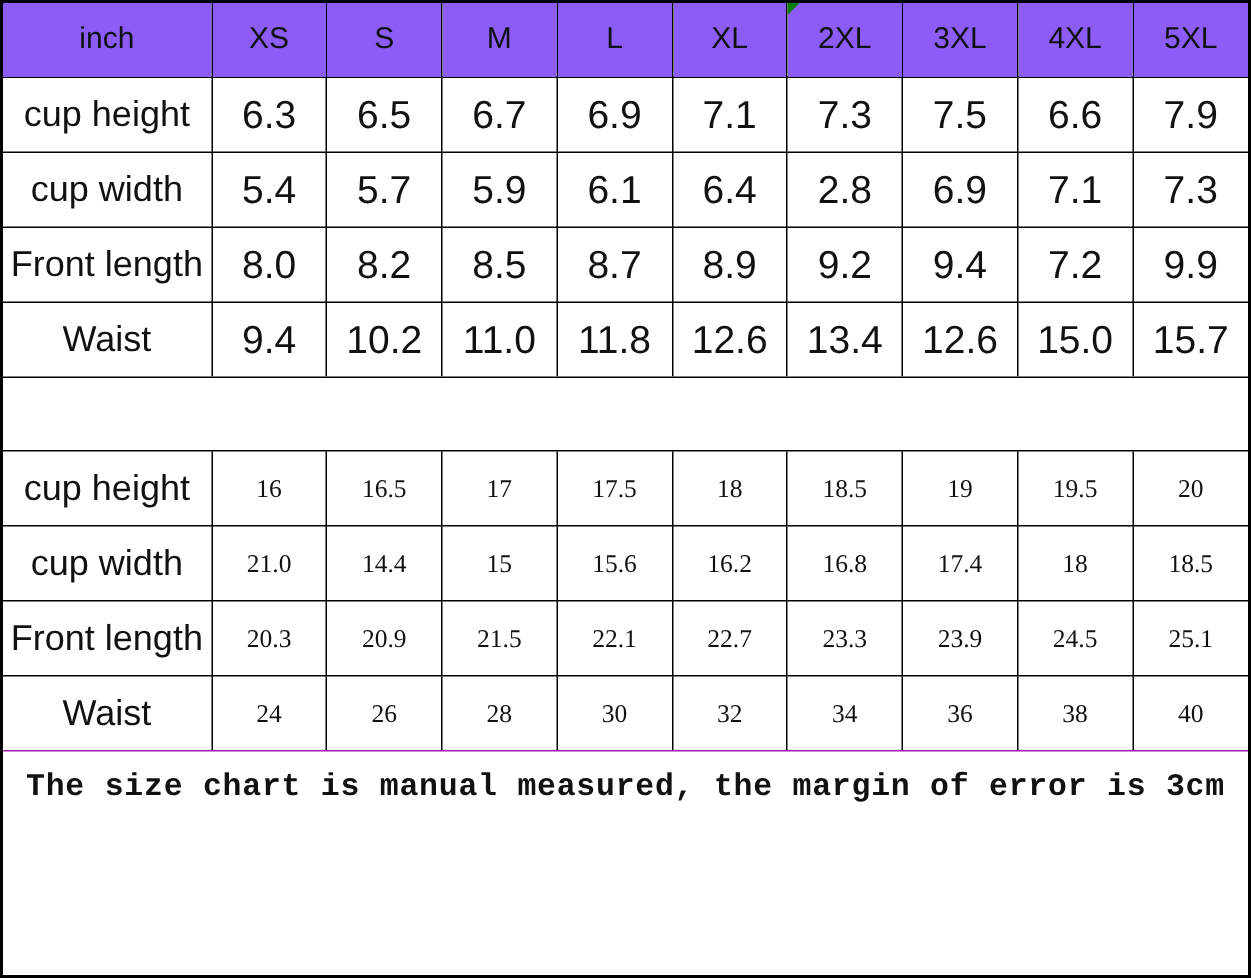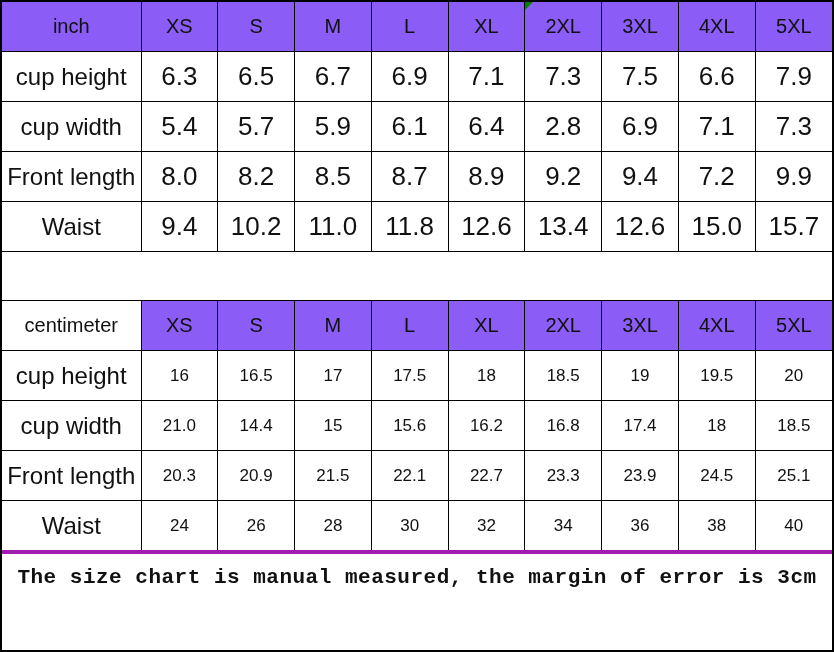--- a/index.html
+++ b/index.html
@@ -39,40 +39,40 @@
   }
   td.hdr-cell{
     background:#8b5cf6;
     font-size:20px;
     position:relative;
   }
   td.hdr-cell.white{background:#ffffff;}
   td.lbl{font-size:24px;}
   td.val-in{font-size:26px;}
   td.val-cm{
-    font-family:Liberation Sans, sans-serif;
+    font-family:Liberation Serif, serif;
     font-size:17px;
   }
   .marker{
     position:absolute;top:0;left:0;
     width:0;height:0;
     border-top:8px solid #008000;
     border-right:8px solid transparent;
   }
   .gap{
     height:50px;
     box-sizing:border-box;
     border-top:1px solid #000;
     border-bottom:1px solid #000;
     background:#fff;
   }
   .note{
     height:50px;
     box-sizing:border-box;
-    border-top:4px solid #a21caf;
+    border-top:1px solid #a21caf;
     display:flex;align-items:center;justify-content:center;
     font-family:"Liberation Mono","DejaVu Sans Mono",monospace;
     font-weight:700;
     font-size:21px;
     letter-spacing:0.5px;
     white-space:nowrap;
   }
 </style>
 </head>
 <body>
@@ -167,32 +167,20 @@
         <col>
         <col>
         <col>
         <col>
         <col>
         <col>
         <col>
     </colgroup>
     <tbody>
         <tr>
-          <td class="hdr-cell white">centimeter</td>
-          <td class="hdr-cell">XS</td>
-          <td class="hdr-cell">S</td>
-          <td class="hdr-cell">M</td>
-          <td class="hdr-cell">L</td>
-          <td class="hdr-cell">XL</td>
-          <td class="hdr-cell">2XL</td>
-          <td class="hdr-cell">3XL</td>
-          <td class="hdr-cell">4XL</td>
-          <td class="hdr-cell">5XL</td>
-        </tr>
-        <tr>
           <td class="lbl">cup height</td>
           <td class="val-cm">16</td>
           <td class="val-cm">16.5</td>
           <td class="val-cm">17</td>
           <td class="val-cm">17.5</td>
           <td class="val-cm">18</td>
           <td class="val-cm">18.5</td>
           <td class="val-cm">19</td>
           <td class="val-cm">19.5</td>
           <td class="val-cm">20</td>

